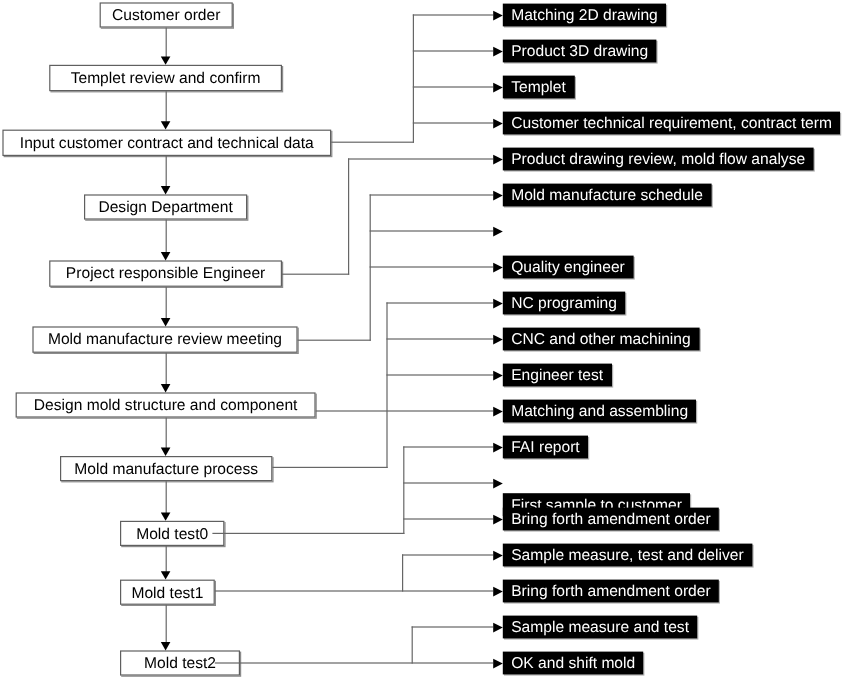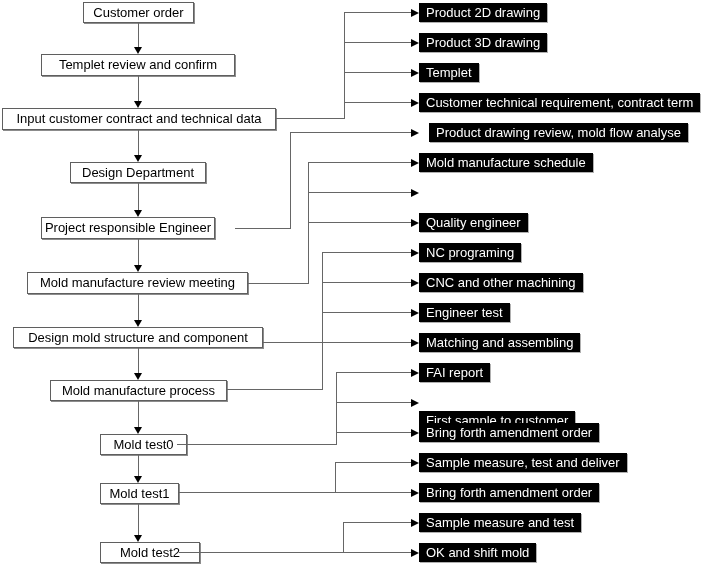--- a/index.html
+++ b/index.html
@@ -27,33 +27,33 @@
 </style>
 </head>
 <body>
 
 <div id="canvas">
 
   <div class="wb" style="left:83px;top:2px;width:111px">Customer order</div>
   <div class="wb" style="left:41px;top:54px;width:194px;height:22px;line-height:20px">Templet review and confirm</div>
   <div class="wb" style="left:2px;top:108px;width:274px;height:22px;line-height:20px">Input customer contract and technical data</div>
   <div class="wb" style="left:70px;top:162px;width:136px">Design Department</div>
-  <div class="wb" style="left:41px;top:217px;width:174px;height:22px;line-height:20px">Project responsible Engineer</div>
+  <div class="wb" style="left:41px;top:217px;width:194px;height:22px;line-height:20px">Project responsible Engineer</div>
   <div class="wb" style="left:27px;top:272px;width:221px;height:22px;line-height:20px">Mold manufacture review meeting</div>
   <div class="wb" style="left:13px;top:327px;width:250px">Design mold structure and component</div>
   <div class="wb" style="left:50px;top:380px;width:177px">Mold manufacture process</div>
   <div class="wb" style="left:100px;top:434px;width:87px">Mold test0</div>
   <div class="wb" style="left:100px;top:483px;width:79px">Mold test1</div>
   <div class="wb" style="left:100px;top:542px;width:100px">Mold test2</div>
 
-  <div class="bb" style="left:419px;top:3px">Product 2D drawing</div>
+  <div class="bb" style="left:419px;top:3px">Matching 2D drawing</div>
   <div class="bb" style="left:419px;top:33px">Product 3D drawing</div>
   <div class="bb" style="left:419px;top:63px">Templet</div>
   <div class="bb" style="left:419px;top:93px">Customer technical requirement, contract term</div>
-  <div class="bb" style="left:429px;top:123px">Product drawing review, mold flow analyse</div>
+  <div class="bb" style="left:419px;top:123px">Product drawing review, mold flow analyse</div>
   <div class="bb" style="left:419px;top:153px">Mold manufacture schedule</div>
   <div class="bb" style="left:419px;top:213px">Quality engineer</div>
   <div class="bb" style="left:419px;top:243px">NC programing</div>
   <div class="bb" style="left:419px;top:273px">CNC and other machining</div>
   <div class="bb" style="left:419px;top:303px">Engineer test</div>
   <div class="bb" style="left:419px;top:333px">Matching and assembling</div>
   <div class="bb" style="left:419px;top:363px">FAI report</div>
   <div class="bb" style="left:419px;top:411px">First sample to customer</div>
   <div class="bb" style="left:419px;top:423px">Bring forth amendment order</div>
   <div class="bb" style="left:419px;top:453px">Sample measure, test and deliver</div>

